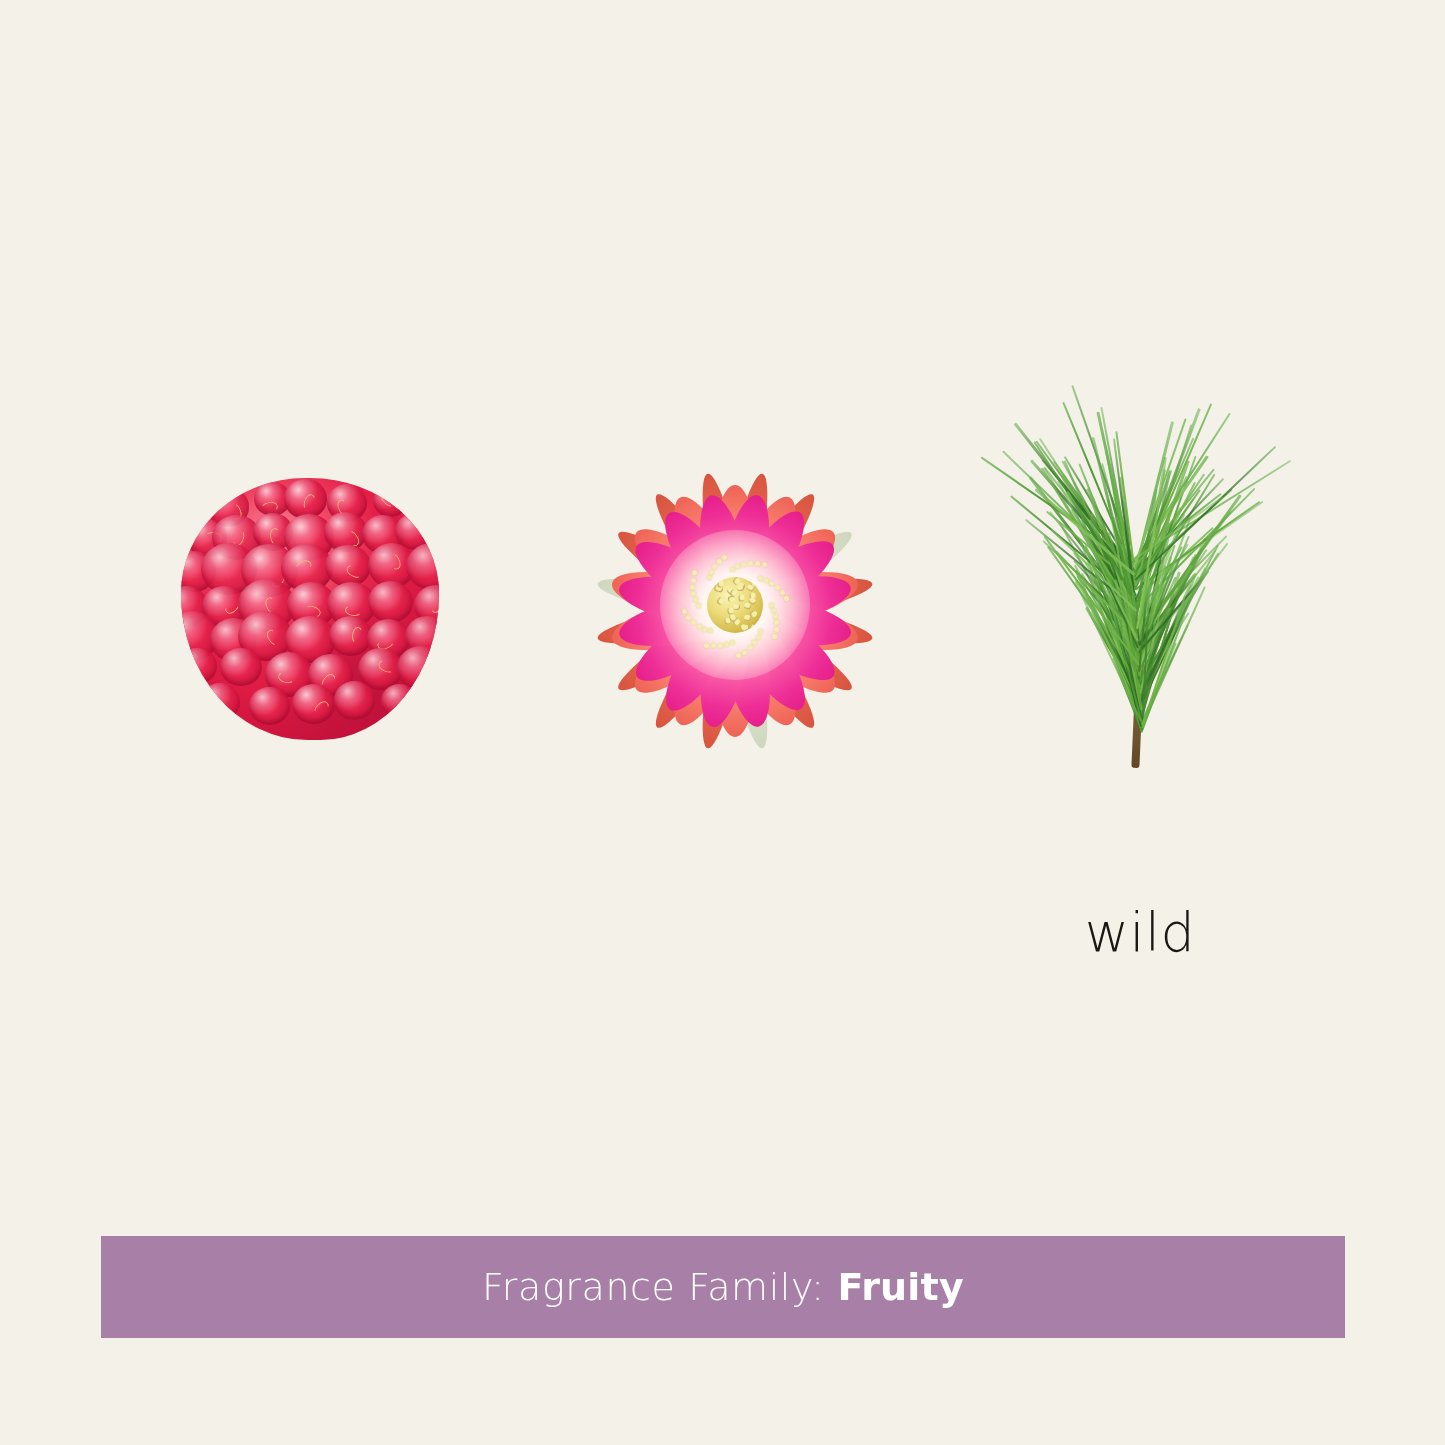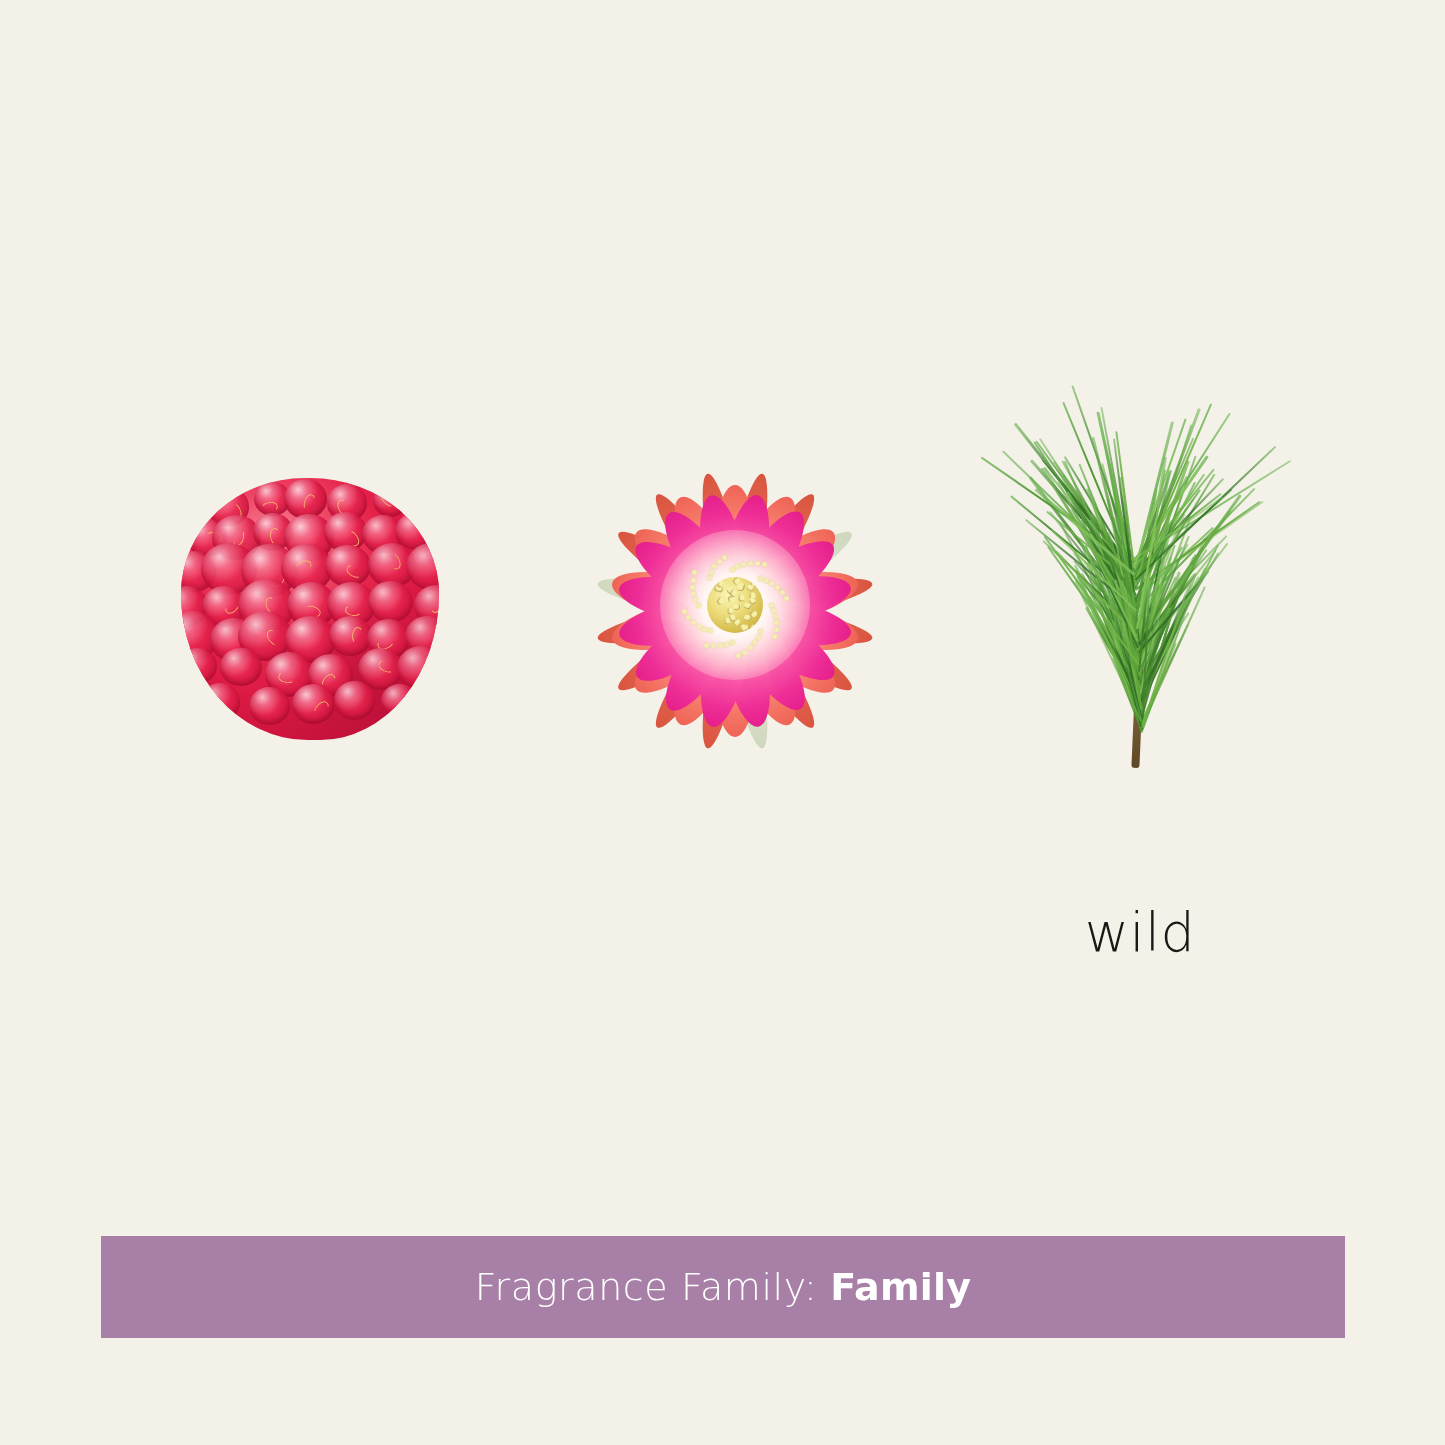--- a/index.html
+++ b/index.html
@@ -818,16 +818,16 @@
               <div class="needle" style="width: 1.80554px; height: 160.109px; left: 102.96px; top: 81.2626px; transform: rotate(-36.281deg); transform-origin: 50% 100%; background: linear-gradient(to top, rgb(111, 178, 67) 0%, rgb(111, 178, 67) 62%, rgba(120, 185, 95, 0.85) 100%); opacity: 0.98;"></div>
             </div>
         </div>
       </div>
       <div class="note-label one-line">wild</div>
     </div>
 
   </div>
 
   <div id="banner">
-    <div id="banner-text"><span>Fragrance Family: </span><span class="strong">Family</span></div>
+    <div id="banner-text"><span>Fragrance Family: </span><span class="strong">Fruity</span></div>
   </div>
 
 </div>
 
 </body></html>

